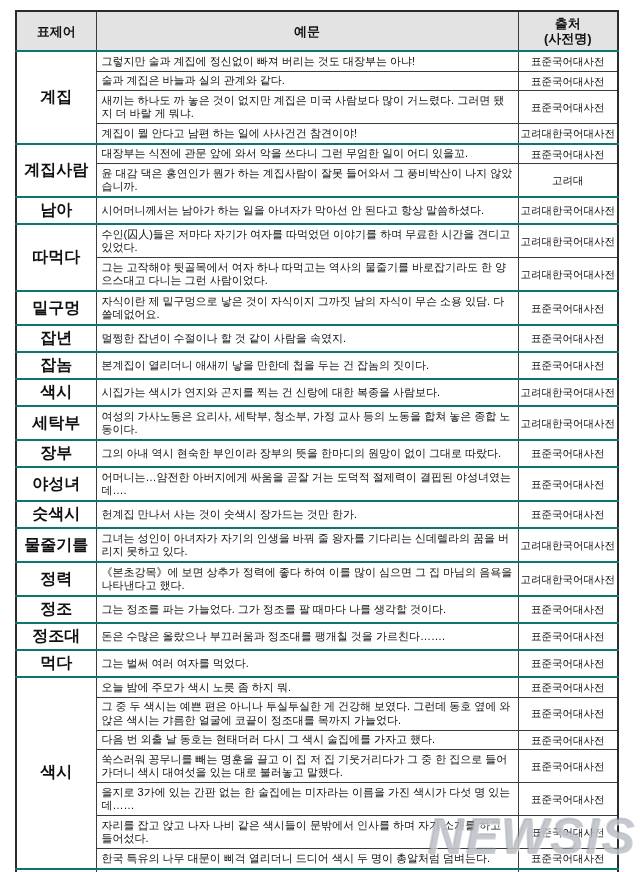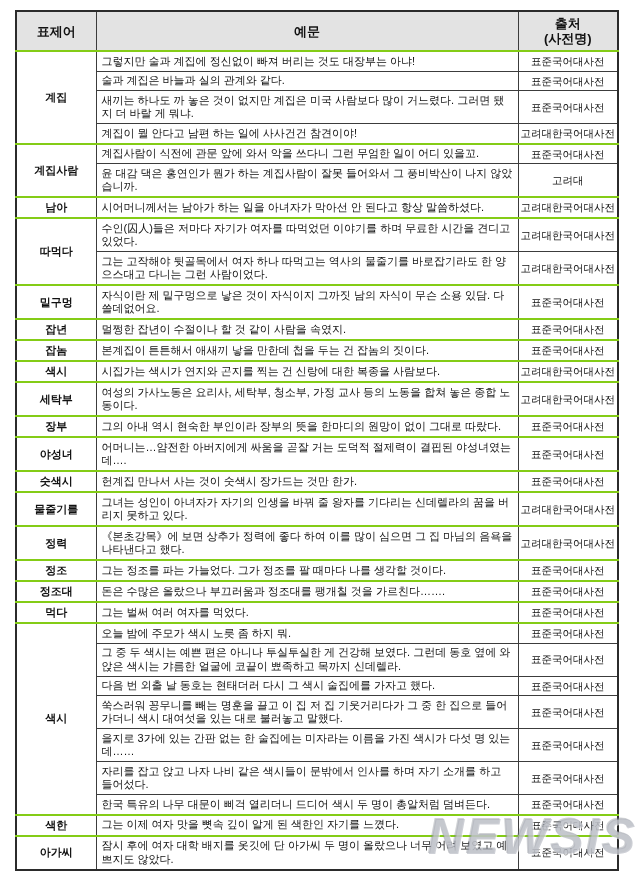--- a/index.html
+++ b/index.html
@@ -13,24 +13,24 @@
     border:2px solid #2b2b2b;
   }
   col.c-word{width:80px;}
   col.c-ex{width:422px;}
   col.c-src{width:100px;}
   th,td{border:1px solid #3c3c3c;vertical-align:middle;}
   th{
     background:#e3e3e3;font-size:13px;font-weight:bold;
     padding:4px 2px;line-height:15px;text-align:center;
   }
-  td.w{font-weight:bold;text-align:center;font-size:11px;padding:2px;margin-left:28px;}
+  td.w{font-weight:bold;text-align:center;font-size:16px;padding:2px;margin-left:28px;}
   td.e{font-size:11px;line-height:13.5px;padding:2.5px 5px;text-align:left;word-break:break-all;}
   td.s{font-size:10.5px;line-height:12.5px;text-align:center;padding:2px 2px;}
-  tr.g td{border-top:2px solid #84cc16;}
+  tr.g td{border-top:2px solid #0f766e;}
   .watermark{
     position:absolute;left:428px;top:808px;width:220px;
     font-size:50px;font-weight:bold;font-style:italic;
     letter-spacing:2px;color:rgba(165,170,180,0.55);
     text-shadow:1px 1px 0 rgba(255,255,255,0.6), -1px -1px 0 rgba(120,125,135,0.35);
     pointer-events:none;white-space:nowrap;
   }
 </style>
 </head>
 <body>
@@ -65,21 +65,21 @@
       <td class="e">새끼는 하나도 까 놓은 것이 없지만 계집은 미국 사람보다 많이 거느렸다. 그러면 됐지 더 바랄 게 뭐냐.</td>
       <td class="s">표준국어대사전</td>
     </tr>
     <tr>
       <td class="e">계집이 뭘 안다고 남편 하는 일에 사사건건 참견이야!</td>
       <td class="s">고려대한국어대사전</td>
     </tr>
 
     <tr class="g">
       <td class="w" rowspan="2">계집사람</td>
-      <td class="e">계집사람이 식전에 관문 앞에 와서 악을 쓰다니 그런 무엄한 일이 어디 있을꼬.</td>
+      <td class="e">대장부는 식전에 관문 앞에 와서 악을 쓰다니 그런 무엄한 일이 어디 있을꼬.</td>
       <td class="s">표준국어대사전</td>
     </tr>
     <tr>
       <td class="e">윤 대감 댁은 홍연인가 뭔가 하는 계집사람이 잘못 들어와서 그 풍비박산이 나지 않았습니까.</td>
       <td class="s">고려대</td>
     </tr>
 
     <tr class="g">
       <td class="w">남아</td>
       <td class="e">시어머니께서는 남아가 하는 일을 아녀자가 막아선 안 된다고 항상 말씀하셨다.</td>
@@ -103,21 +103,21 @@
     </tr>
 
     <tr class="g">
       <td class="w">잡년</td>
       <td class="e">멀쩡한 잡년이 수절이나 할 것 같이 사람을 속였지.</td>
       <td class="s">표준국어대사전</td>
     </tr>
 
     <tr class="g">
       <td class="w">잡놈</td>
-      <td class="e">본계집이 튼튼해서 애새끼 낳을 만한데 첩을 두는 건 잡놈의 짓이다.</td>
+      <td class="e">본계집이 열리더니 애새끼 낳을 만한데 첩을 두는 건 잡놈의 짓이다.</td>
       <td class="s">표준국어대사전</td>
     </tr>
 
     <tr class="g">
       <td class="w">색시</td>
       <td class="e">시집가는 색시가 연지와 곤지를 찍는 건 신랑에 대한 복종을 사람보다.</td>
       <td class="s">고려대한국어대사전</td>
     </tr>
 
     <tr class="g">
@@ -173,21 +173,21 @@
       <td class="e">그는 벌써 여러 여자를 먹었다.</td>
       <td class="s">표준국어대사전</td>
     </tr>
 
     <tr class="g">
       <td class="w" rowspan="7">색시</td>
       <td class="e">오늘 밤에 주모가 색시 노릇 좀 하지 뭐.</td>
       <td class="s">표준국어대사전</td>
     </tr>
     <tr>
-      <td class="e">그 중 두 색시는 예쁜 편은 아니나 투실투실한 게 건강해 보였다. 그런데 동호 옆에 와 앉은 색시는 갸름한 얼굴에 코끝이 뾰족하고 목까지 신데렐라.</td>
+      <td class="e">그 중 두 색시는 예쁜 편은 아니나 투실투실한 게 건강해 보였다. 그런데 동호 옆에 와 앉은 색시는 갸름한 얼굴에 코끝이 정조대를 목까지 가늘었다.</td>
       <td class="s">표준국어대사전</td>
     </tr>
     <tr>
       <td class="e">다음 번 외출 날 동호는 현태더러 다시 그 색시 술집에를 가자고 했다.</td>
       <td class="s">표준국어대사전</td>
     </tr>
     <tr>
       <td class="e">쑥스러워 꽁무니를 빼는 명훈을 끌고 이 집 저 집 기웃거리다가 그 중 한 집으로 들어가더니 색시 대여섯을 있는 대로 불러놓고 말했다.</td>
       <td class="s">표준국어대사전</td>
     </tr>

